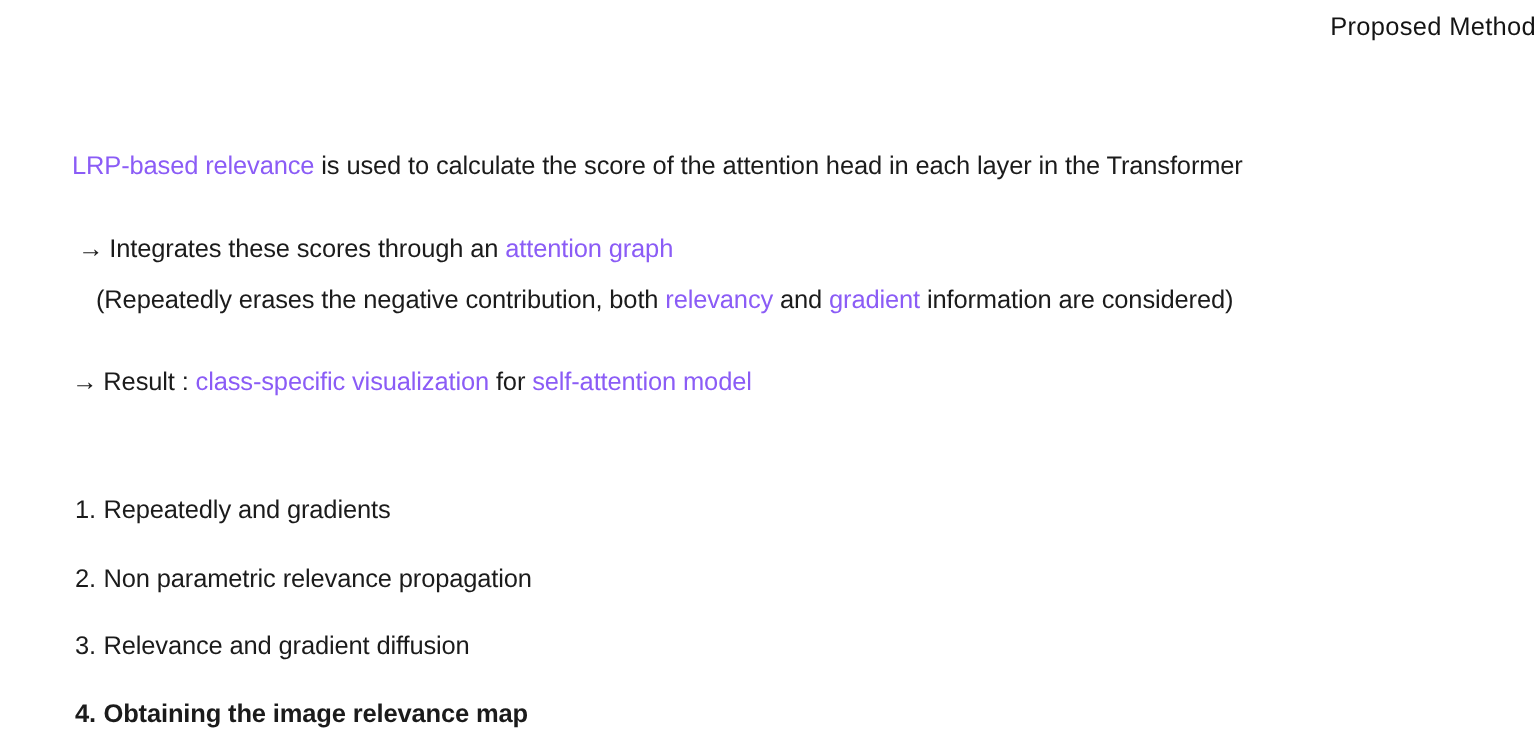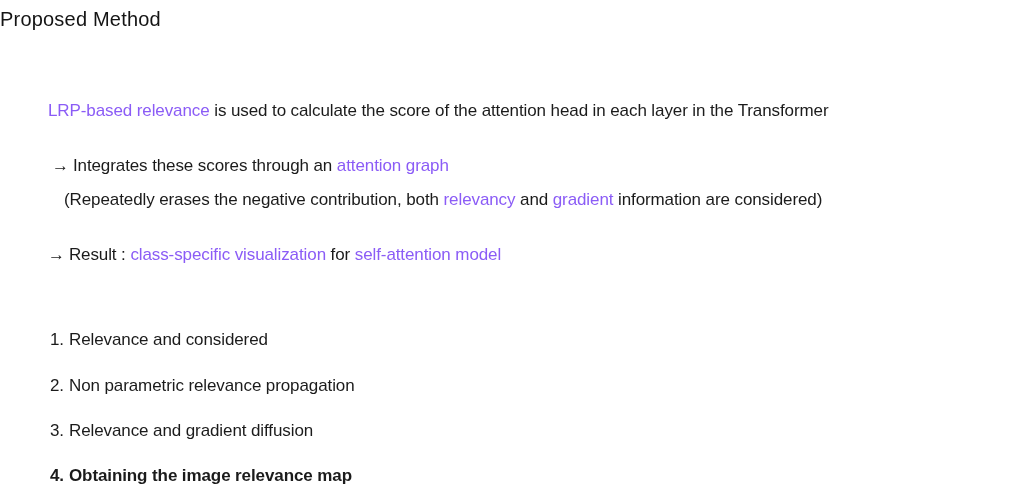--- a/index.html
+++ b/index.html
@@ -14,22 +14,22 @@
     background: #ffffff;
     font-family: "Liberation Sans", sans-serif;
     color: #1b1b1b;
     overflow: hidden;
   }
   .slide-title {
     position: absolute;
     top: 8px;
     left: 0;
     width: 100%;
-    text-align: left;
-    font-size: 20px;
+    text-align: right;
+    font-size: 17px;
     letter-spacing: 0.2px;
     color: #141414;
   }
   .text-line {
     position: absolute;
     font-size: 17px;
     white-space: nowrap;
     letter-spacing: -0.1px;
   }
   .line-intro   { top: 101px; left: 48px; }
@@ -68,21 +68,21 @@
 
   <div class="text-line line-paren">
     <span>(Repeatedly erases the negative contribution, both </span><span class="accent">relevancy</span><span> and </span><span class="accent">gradient</span><span> information are considered)</span>
   </div>
 
   <div class="text-line line-arrow-2">
     <span class="arrow">→</span><span>Result : </span><span class="accent">class-specific visualization</span><span> for </span><span class="accent">self-attention model</span>
   </div>
 
   <div class="list-item list-item-1">
-    <span class="list-num">1.</span><span>Relevance and considered</span>
+    <span class="list-num">1.</span><span>Repeatedly and gradients</span>
   </div>
 
   <div class="list-item list-item-2">
     <span class="list-num">2.</span><span>Non parametric relevance propagation</span>
   </div>
 
   <div class="list-item list-item-3">
     <span class="list-num">3.</span><span>Relevance and gradient diffusion</span>
   </div>
 

